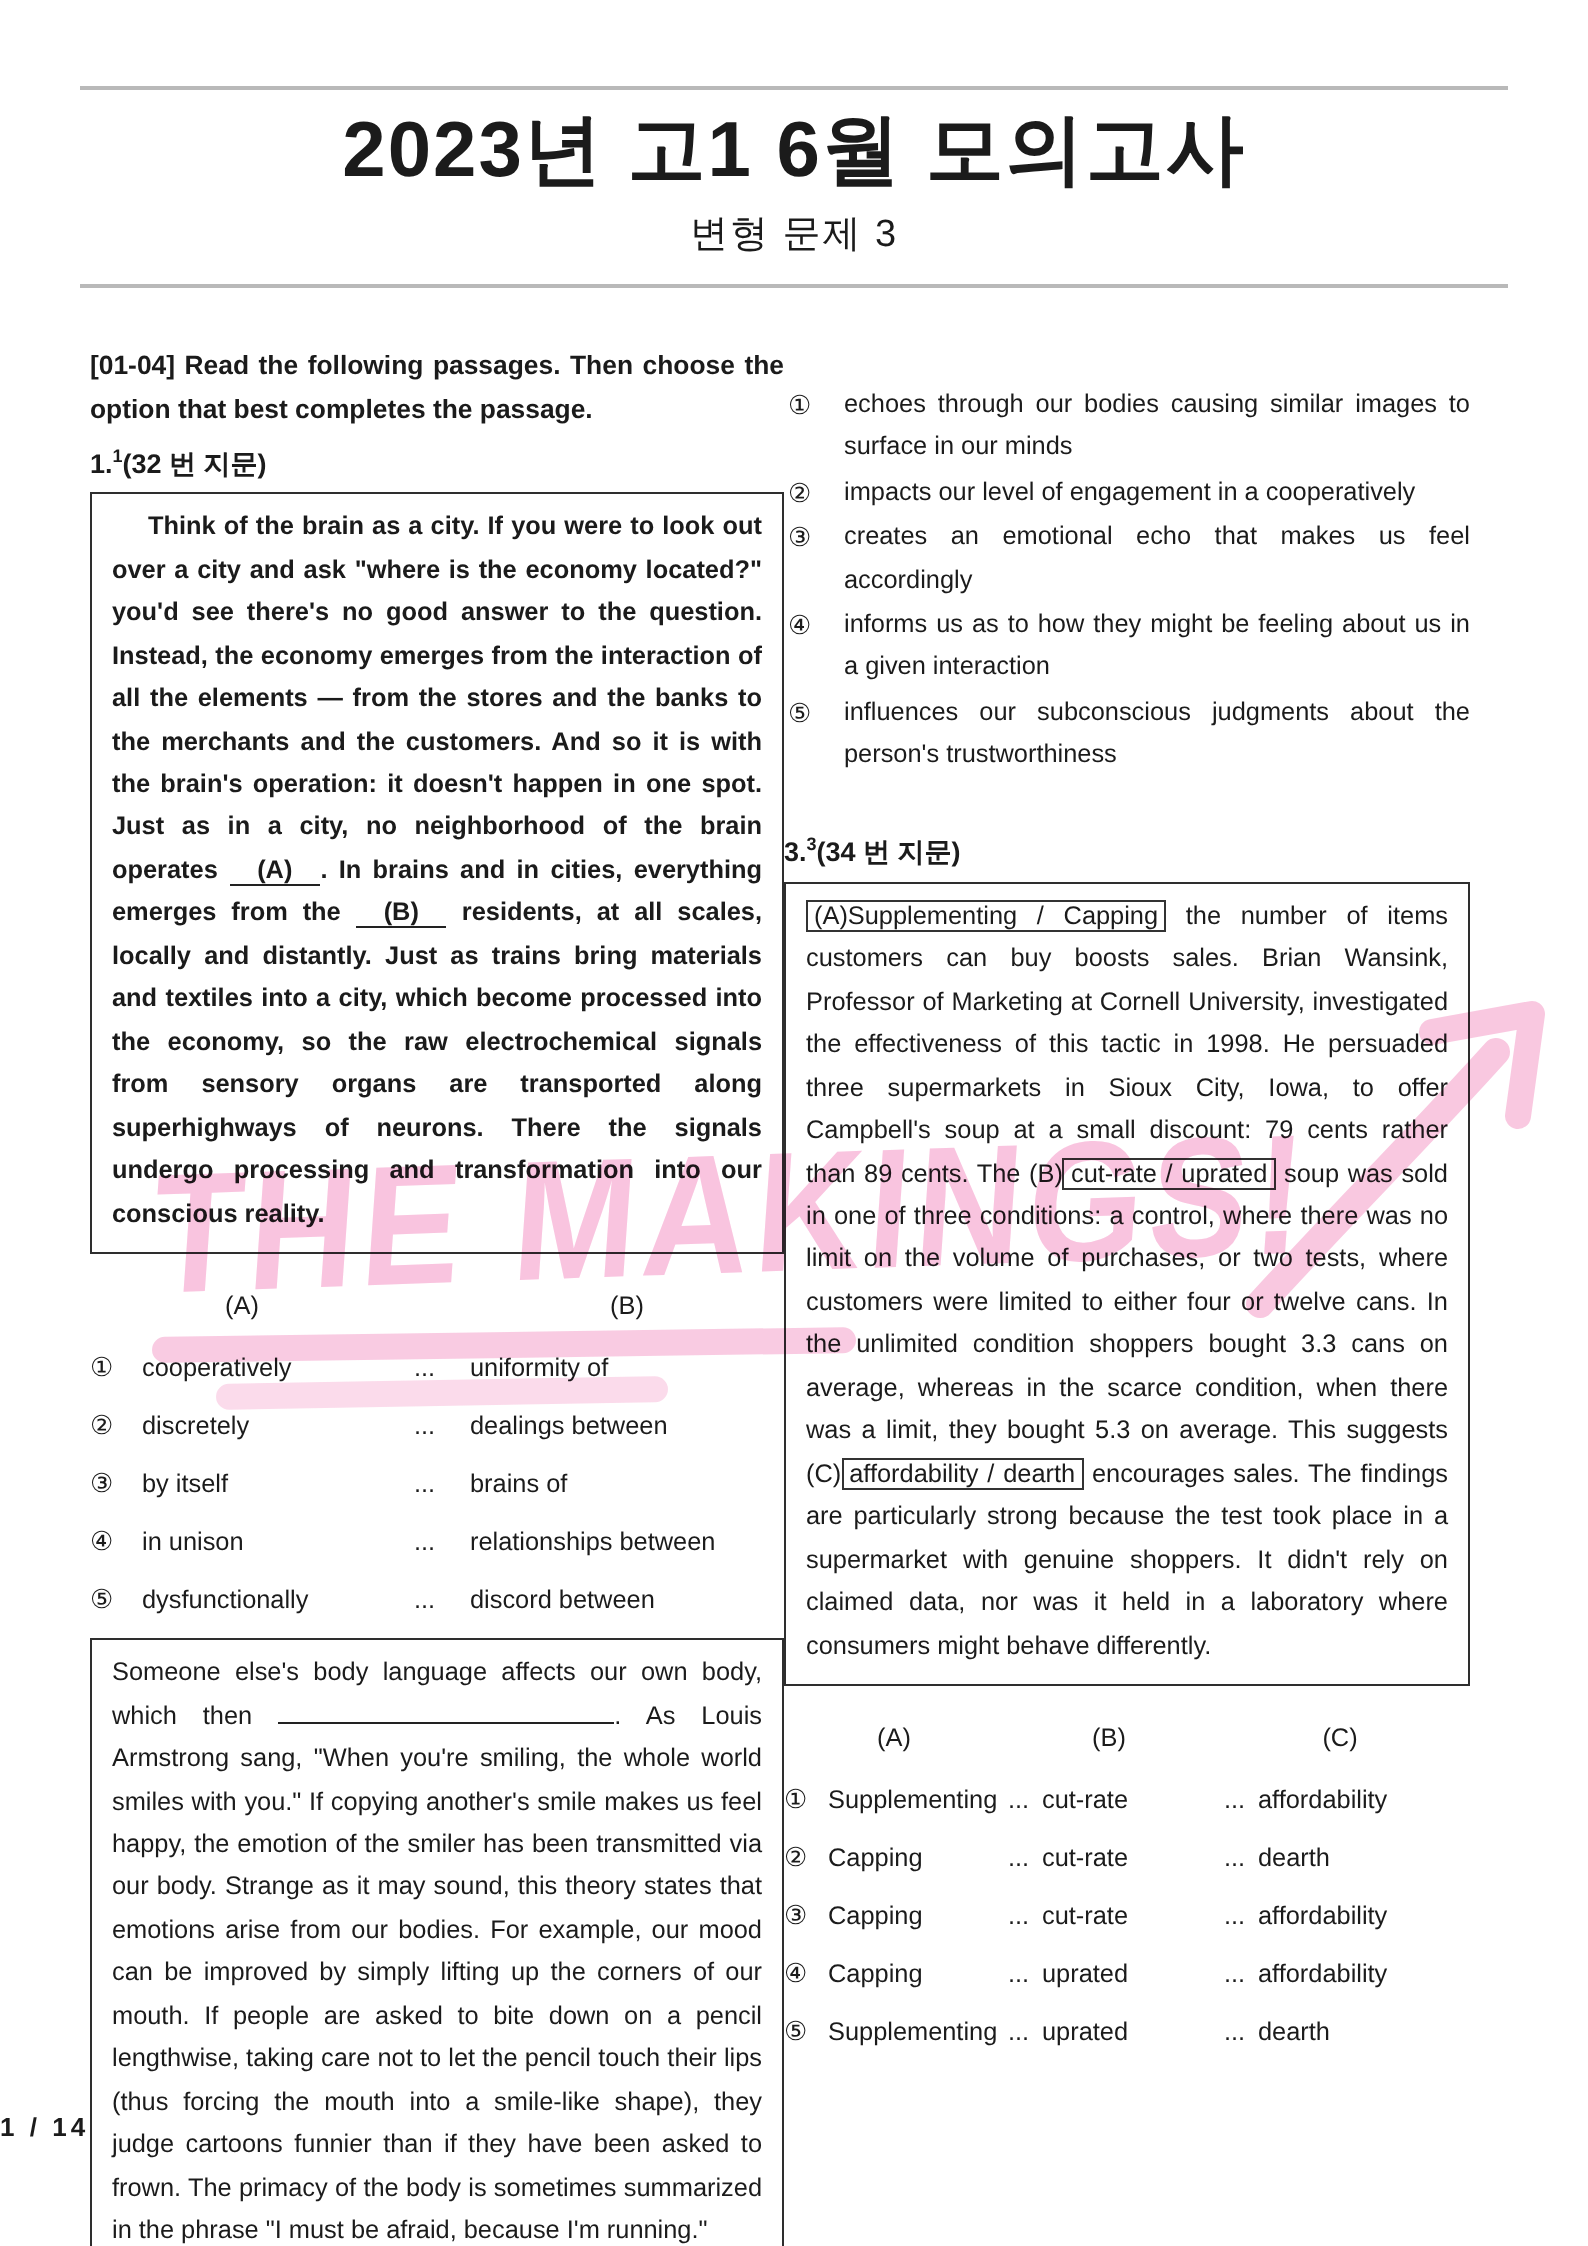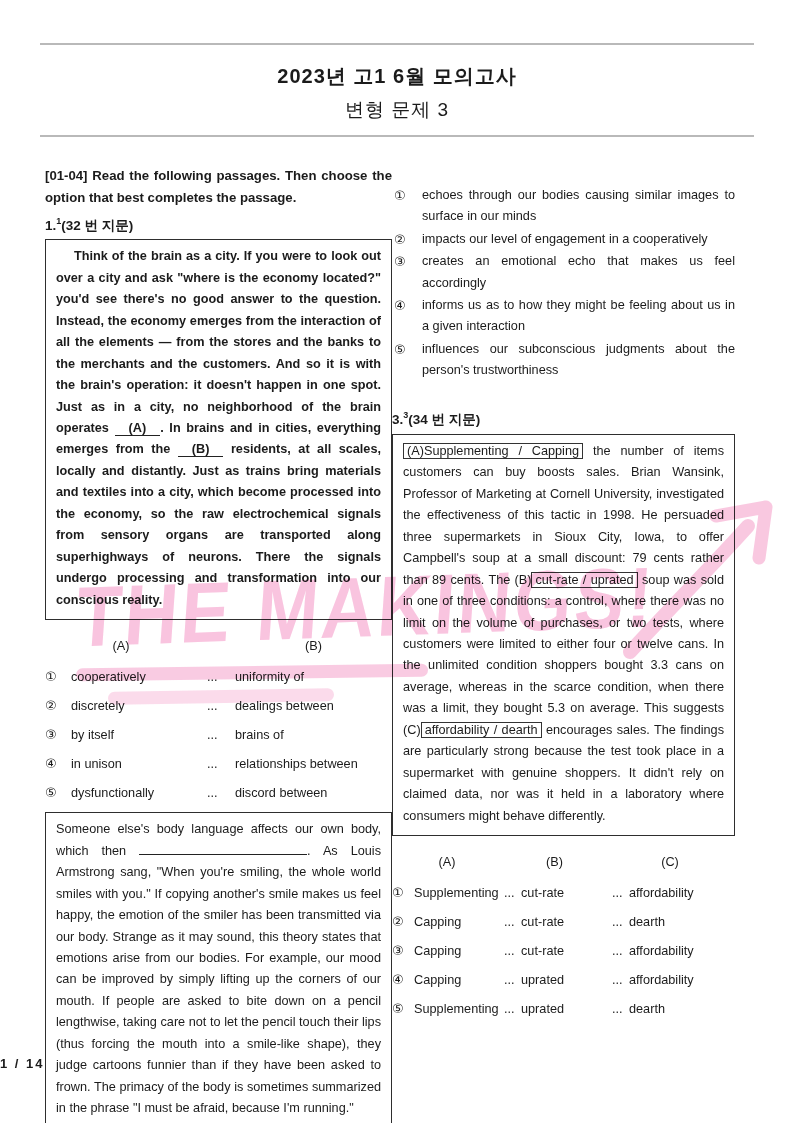--- a/index.html
+++ b/index.html
@@ -9,21 +9,21 @@
     margin:0 auto;
     background:#ffffff;
     font-family:"Liberation Sans","DejaVu Sans",sans-serif;
     color:#1b1b1b;
     overflow:hidden;
   }
   
   .rule{height:2px;background:#b9b9b9;margin:0 40px;}
   .rule-top{margin-top:43px;}
   .doc-header{text-align:center;padding:10px 0 12px 0;}
-  .doc-title{font-size:20px;font-weight:800;letter-spacing:1px;line-height:1.1;margin:10px;}
+  .doc-title{font-size:39px;font-weight:800;letter-spacing:1px;line-height:1.1;margin:0;}
   .doc-subtitle{font-size:19px;font-weight:400;margin:6px 0 0 0;letter-spacing:1px;}
   
   .columns{display:flex;padding:28px 38px 0 45px;}
   .col{position:relative;}
   .col-left{width:347px;flex:0 0 347px;}
   .col-right{width:343px;flex:0 0 343px;padding-top:20px;box-sizing:border-box;}
   
   .instruction{font-size:13.2px;font-weight:700;line-height:1.7;text-align:justify;margin:0 0 6px 0;}
   .q-title{font-size:13.5px;font-weight:700;margin:4px 0 5px 0;}
   .q-title sup{font-size:9px;font-weight:700;vertical-align:super;}

